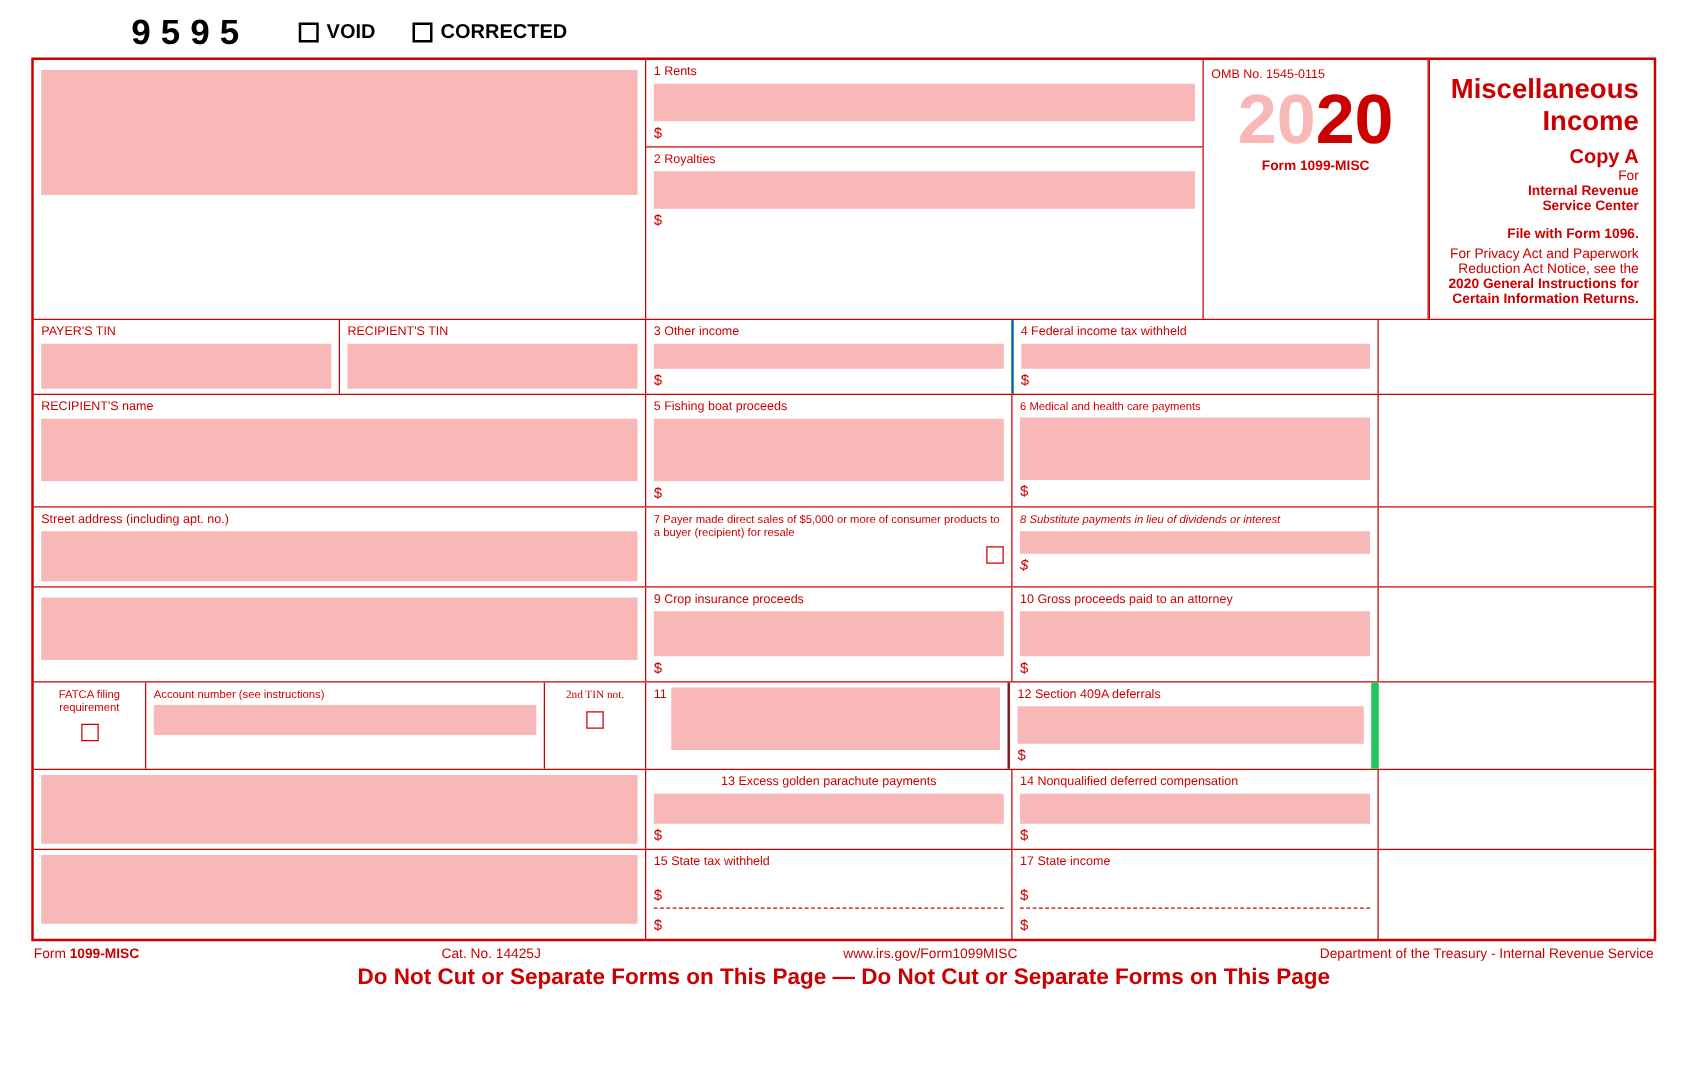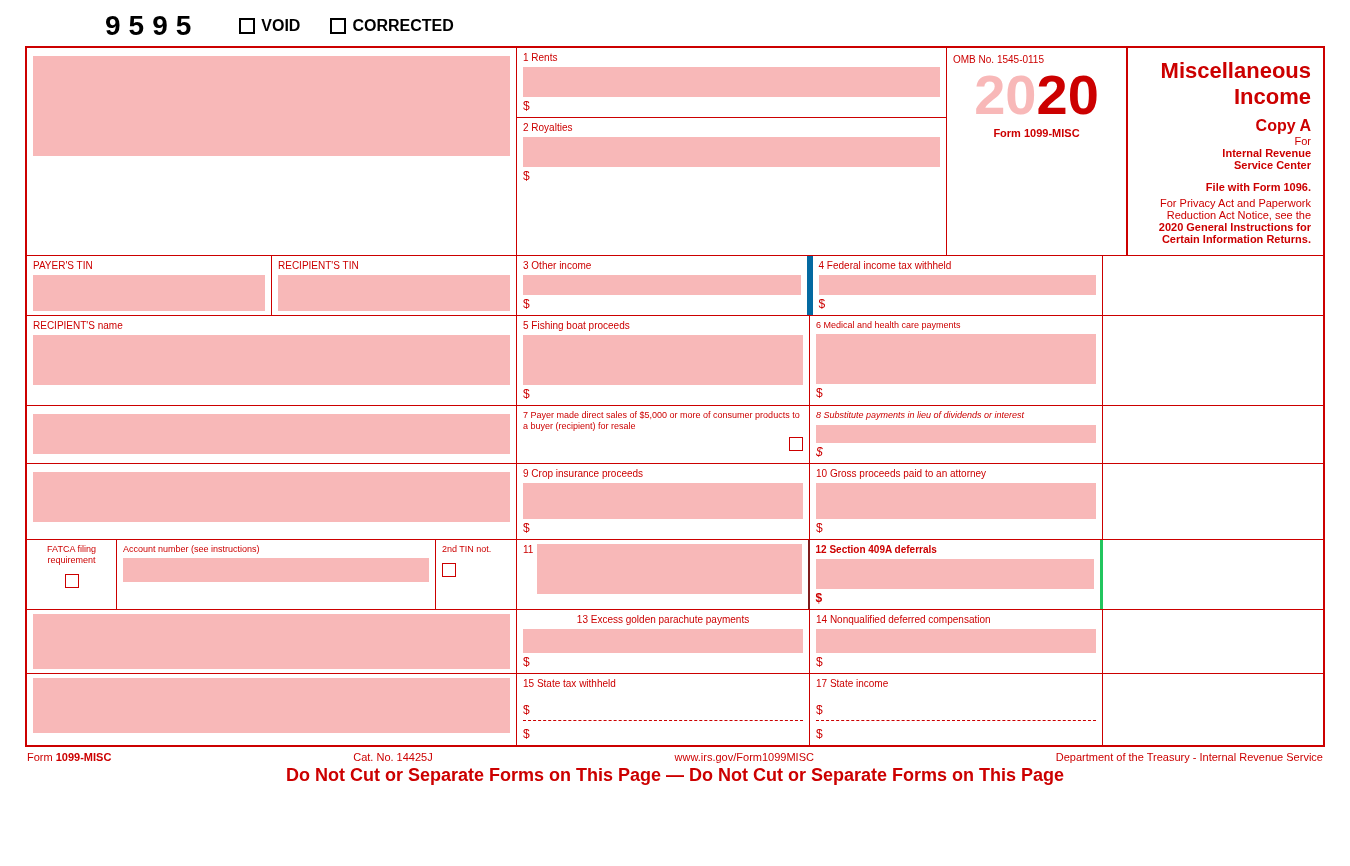--- a/index.html
+++ b/index.html
@@ -63,39 +63,39 @@
         </div>
 
         <div style="width:180px;border-right:1px solid #cc0000;padding:6px;text-align:center;">
           <div style="font-size:10px;color:#cc0000;text-align:left;">OMB No. 1545-0115</div>
           <div style="font-size:56px;font-weight:bold;line-height:1;margin-top:2px;text-align:center;">
             <span style="color:#f8b8b8;">20</span><span style="color:#cc0000;">20</span>
           </div>
           <div style="font-size:11px;color:#cc0000;font-weight:bold;margin-top:4px;">Form <strong>1099-MISC</strong></div>
         </div>
 
-        <div style="width:196px;padding:10px 12px;border-left:1px solid #cc0000;">
+        <div style="width:180px;padding:10px 12px;border-left:1px solid #cc0000;">
           <div style="font-size:22px;font-weight:bold;color:#cc0000;text-align:right;line-height:1.2;">Miscellaneous<br>Income</div>
           <div style="font-size:16px;font-weight:bold;color:#cc0000;text-align:right;margin-top:6px;">Copy A</div>
           <div style="font-size:11px;color:#cc0000;text-align:right;">For<br><strong>Internal Revenue<br>Service Center</strong></div>
           <div style="font-size:11px;color:#cc0000;text-align:right;margin-top:10px;"><strong>File with Form 1096.</strong></div>
           <div style="font-size:11px;color:#cc0000;text-align:right;margin-top:4px;">For Privacy Act and Paperwork Reduction Act Notice, see the <strong>2020 General Instructions for Certain Information Returns.</strong></div>
         </div>
       </div>
 
       <div style="display:flex;border-bottom:1px solid #cc0000;">
         <div style="width:245px;border-right:1px solid #cc0000;padding:4px 6px;">
           <div style="font-size:10px;color:#cc0000;">PAYER'S TIN</div>
           <div style="background:#f8b8b8;height:36px;margin-top:4px;"></div>
         </div>
         <div style="width:245px;border-right:1px solid #cc0000;padding:4px 6px;">
           <div style="font-size:10px;color:#cc0000;">RECIPIENT'S TIN</div>
           <div style="background:#f8b8b8;height:36px;margin-top:4px;"></div>
         </div>
-        <div style="flex:1;border-right:6px solid #0369a1;padding:4px 6px;">
+        <div style="flex:1;border-right:2px solid #0369a1;padding:4px 6px;">
           <div style="font-size:10px;color:#cc0000;">3 Other income</div>
           <div style="background:#f8b8b8;height:20px;margin-top:4px;"></div>
           <div style="font-size:12px;color:#cc0000;margin-top:2px;">$</div>
         </div>
         <div style="flex:1;border-right:1px solid #cc0000;padding:4px 6px;">
           <div style="font-size:10px;color:#cc0000;">4 Federal income tax withheld</div>
           <div style="background:#f8b8b8;height:20px;margin-top:4px;"></div>
           <div style="font-size:12px;color:#cc0000;margin-top:2px;">$</div>
         </div>
         <div style="width:220px;"></div>
@@ -114,20 +114,21 @@
         <div style="flex:1;border-right:1px solid #cc0000;padding:4px 6px;">
           <div style="font-size:9px;color:#cc0000;">6 Medical and health care payments</div>
           <div style="background:#f8b8b8;height:50px;margin-top:4px;"></div>
           <div style="font-size:12px;color:#cc0000;margin-top:2px;">$</div>
         </div>
         <div style="width:220px;"></div>
       </div>
 
       <div style="display:flex;border-bottom:1px solid #cc0000;">
         <div style="width:490px;border-right:1px solid #cc0000;padding:4px 6px;">
+          <div style="font-size:10px;color:#cc0000;">Street address (including apt. no.)</div>
           <div style="background:#f8b8b8;height:40px;margin-top:4px;"></div>
         </div>
         <div style="flex:1;border-right:1px solid #cc0000;padding:4px 6px;">
           <div style="font-size:9px;color:#cc0000;line-height:1.3;">7 Payer made direct sales of $5,000 or more of consumer products to a buyer (recipient) for resale</div>
           <span style="width:14px;height:14px;border:1.5px solid #cc0000;display:inline-block;margin-top:4px;float:right;"></span>
         </div>
         <div style="flex:1;border-right:1px solid #cc0000;padding:4px 6px;font-style:italic;">
           <div style="font-size:9px;color:#cc0000;line-height:1.3;">8 Substitute payments in lieu of dividends or interest</div>
           <div style="background:#f8b8b8;height:18px;margin-top:4px;"></div>
           <div style="font-size:12px;color:#cc0000;margin-top:2px;">$</div>
@@ -155,32 +156,32 @@
       <div style="display:flex;border-bottom:1px solid #cc0000;">
         <div style="width:490px;border-right:1px solid #cc0000;display:flex;">
           <div style="width:90px;padding:4px 6px;border-right:1px solid #cc0000;text-align:center;">
             <div style="font-size:9px;color:#cc0000;line-height:1.2;">FATCA filing requirement</div>
             <span style="width:14px;height:14px;border:1.5px solid #cc0000;display:inline-block;margin-top:8px;"></span>
           </div>
           <div style="flex:1;padding:4px 6px;border-right:1px solid #cc0000;">
             <div style="font-size:9px;color:#cc0000;">Account number (see instructions)</div>
             <div style="background:#f8b8b8;height:24px;margin-top:4px;"></div>
           </div>
-          <div style="width:80px;padding:4px 6px;text-align:left;">
+          <div style="width:80px;padding:4px 6px;text-align:center;font-family:Liberation Serif, serif;">
             <div style="font-size:9px;color:#cc0000;line-height:1.2;">2nd TIN not.</div>
             <span style="width:14px;height:14px;border:1.5px solid #cc0000;display:inline-block;margin-top:8px;"></span>
           </div>
         </div>
         <div style="flex:1;border-right:2px solid #7f1d1d;padding:4px 6px;">
           <div style="display:flex;gap:4px;align-items:flex-start;">
             <span style="font-size:10px;color:#cc0000;">11</span>
             <div style="flex:1;background:#f8b8b8;height:50px;"></div>
           </div>
         </div>
-        <div style="flex:1;border-right:3px solid #22c55e;padding:4px 6px;font-weight:bold;">
+        <div style="flex:1;border-right:6px solid #22c55e;padding:4px 6px;">
           <div style="font-size:10px;color:#cc0000;">12 Section 409A deferrals</div>
           <div style="background:#f8b8b8;height:30px;margin-top:4px;"></div>
           <div style="font-size:12px;color:#cc0000;margin-top:2px;">$</div>
         </div>
         <div style="width:220px;"></div>
       </div>
 
       <div style="display:flex;border-bottom:1px solid #cc0000;">
         <div style="width:490px;border-right:1px solid #cc0000;padding:4px 6px;">
           <div style="background:#f8b8b8;height:55px;"></div>

